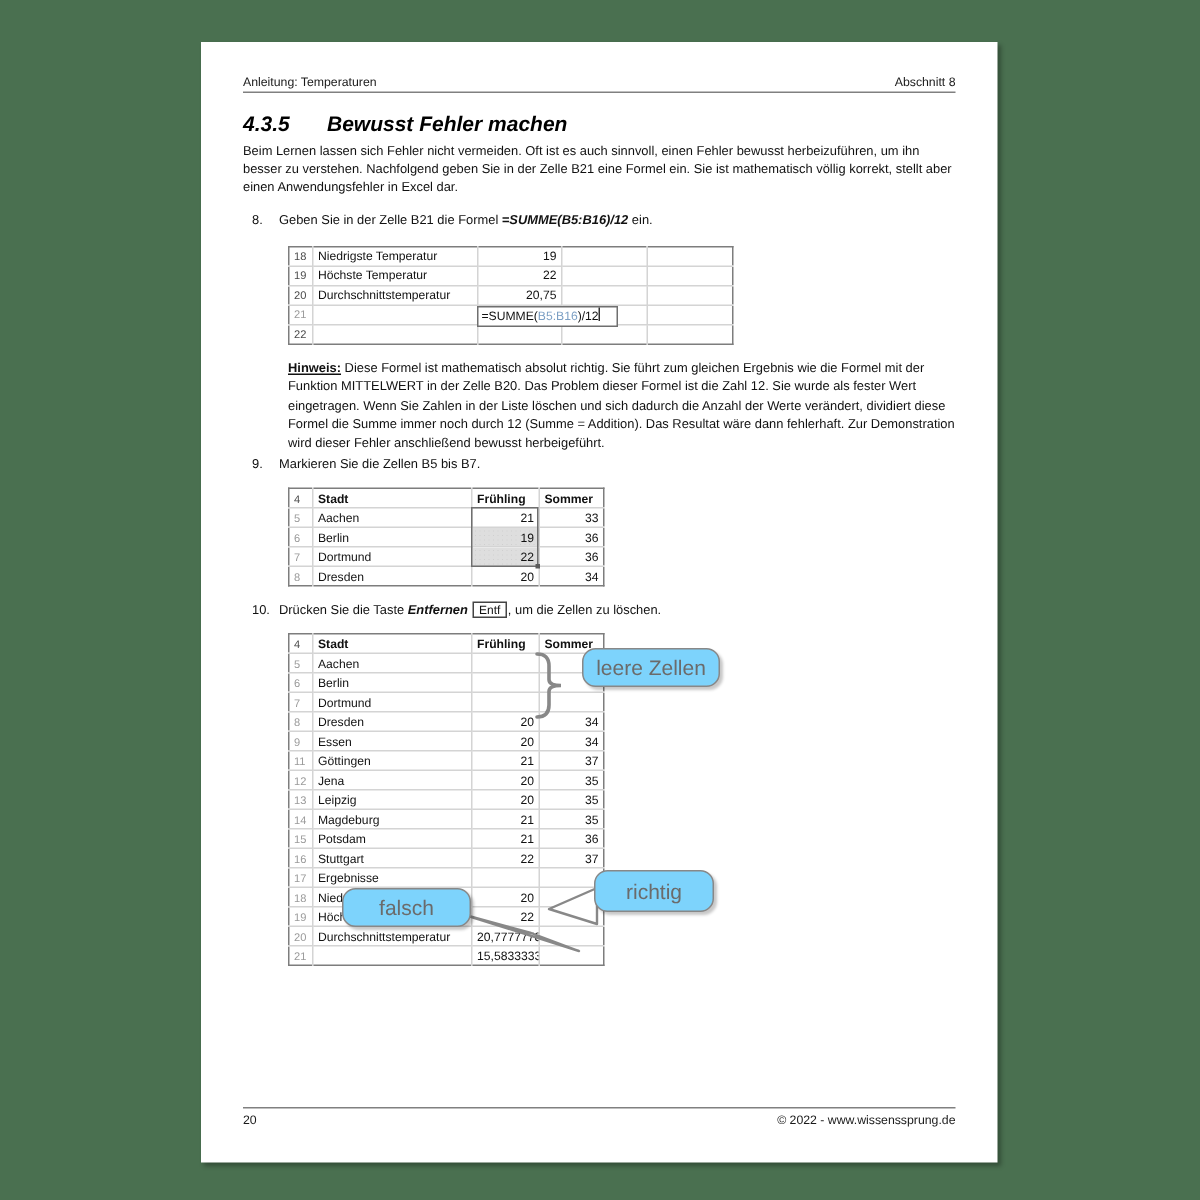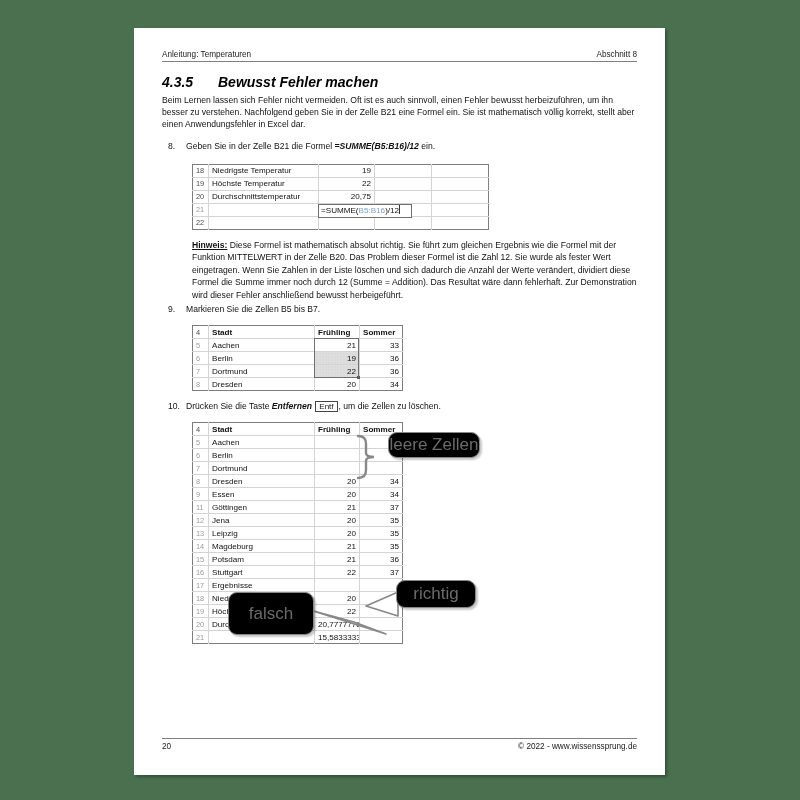--- a/index.html
+++ b/index.html
@@ -168,23 +168,23 @@
     display: inline-block;
     width: 0; border-left: 1px solid #333;
     height: 9px; vertical-align: -1px;
   }
 
   
   .callout {
     position: absolute;
     border: 1.6px solid #888888;
     border-radius: 9px;
-    background: #000000;
+    background: #7dd3fc;
     color: #6b6b6b;
-    font-size: 17px;
+    font-size: 14px;
     display: flex;
     align-items: center;
     justify-content: center;
     box-shadow: 2px 2px 2px rgba(0,0,0,0.22);
     box-sizing: border-box;
     z-index: 6;
   }
   .tail { position: absolute; z-index: 5; }
 
   
@@ -453,21 +453,21 @@
       <svg class="tail" style="left:160px; top:12px; width:72px; height:46px;" viewBox="0 0 72 46">
         <path d="M6 2 Q14 2 14 10 L14 19 Q14 23 22 23 Q14 23 14 27 L14 36 Q14 44 6 44" fill="none" stroke="#888888" stroke-width="2.4" stroke-linecap="round"></path>
       </svg>
       <div class="callout" style="left:196px; top:10px; width:92px; height:26px;">
         <span>leere Zellen</span>
       </div>
 
       <svg class="tail" style="left:116px; top:186px; width:86px; height:34px;" viewBox="0 0 86 34">
         <path d="M2 2 L78 26 L46 14 Z" fill="#ffffff" stroke="#888888" stroke-width="1.6" stroke-linejoin="round"></path>
       </svg>
-      <div class="callout" style="left:36px; top:170px; width:86px; height:43px;">
+      <div class="callout" style="left:36px; top:170px; width:86px; height:26px;">
         <span>falsch</span>
       </div>
 
       <svg class="tail" style="left:172px; top:166px; width:40px; height:30px;" viewBox="0 0 40 30">
         <path d="M2 18 L34 4 L34 28 Z" fill="#ffffff" stroke="#888888" stroke-width="1.6" stroke-linejoin="round"></path>
       </svg>
       <div class="callout" style="left:204px; top:158px; width:80px; height:28px;">
         <span>richtig</span>
       </div>
     </div>

